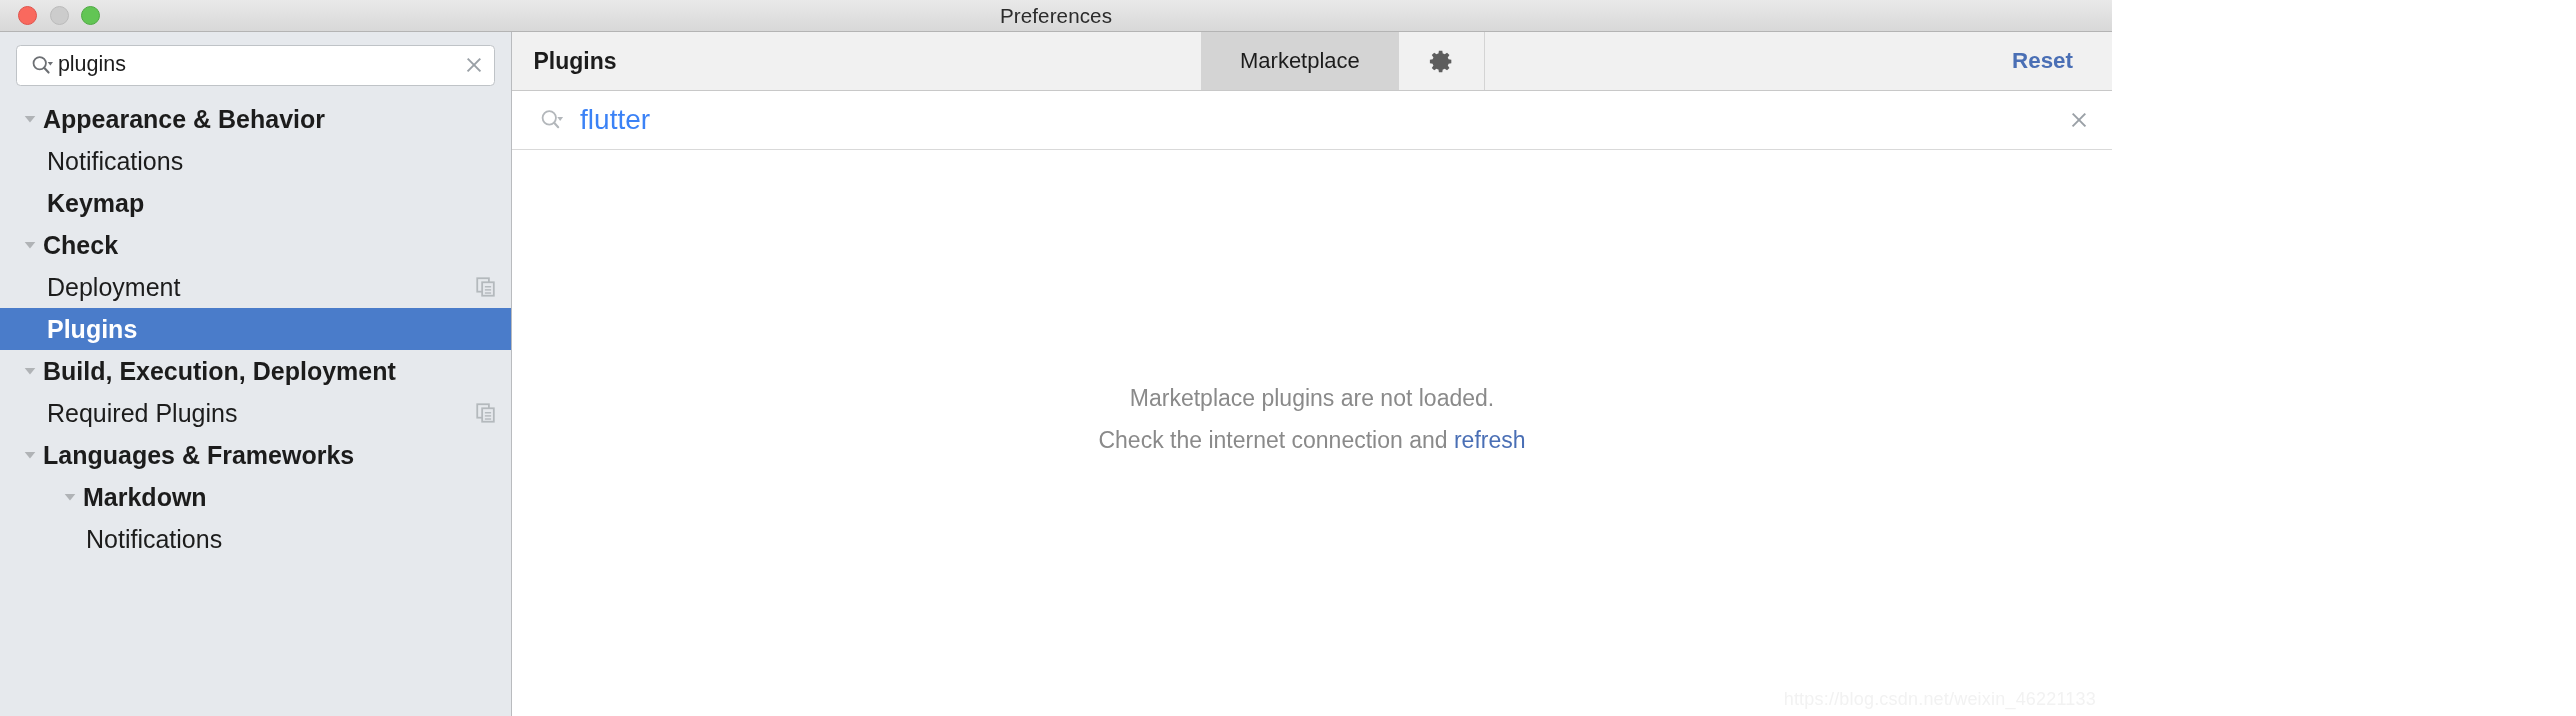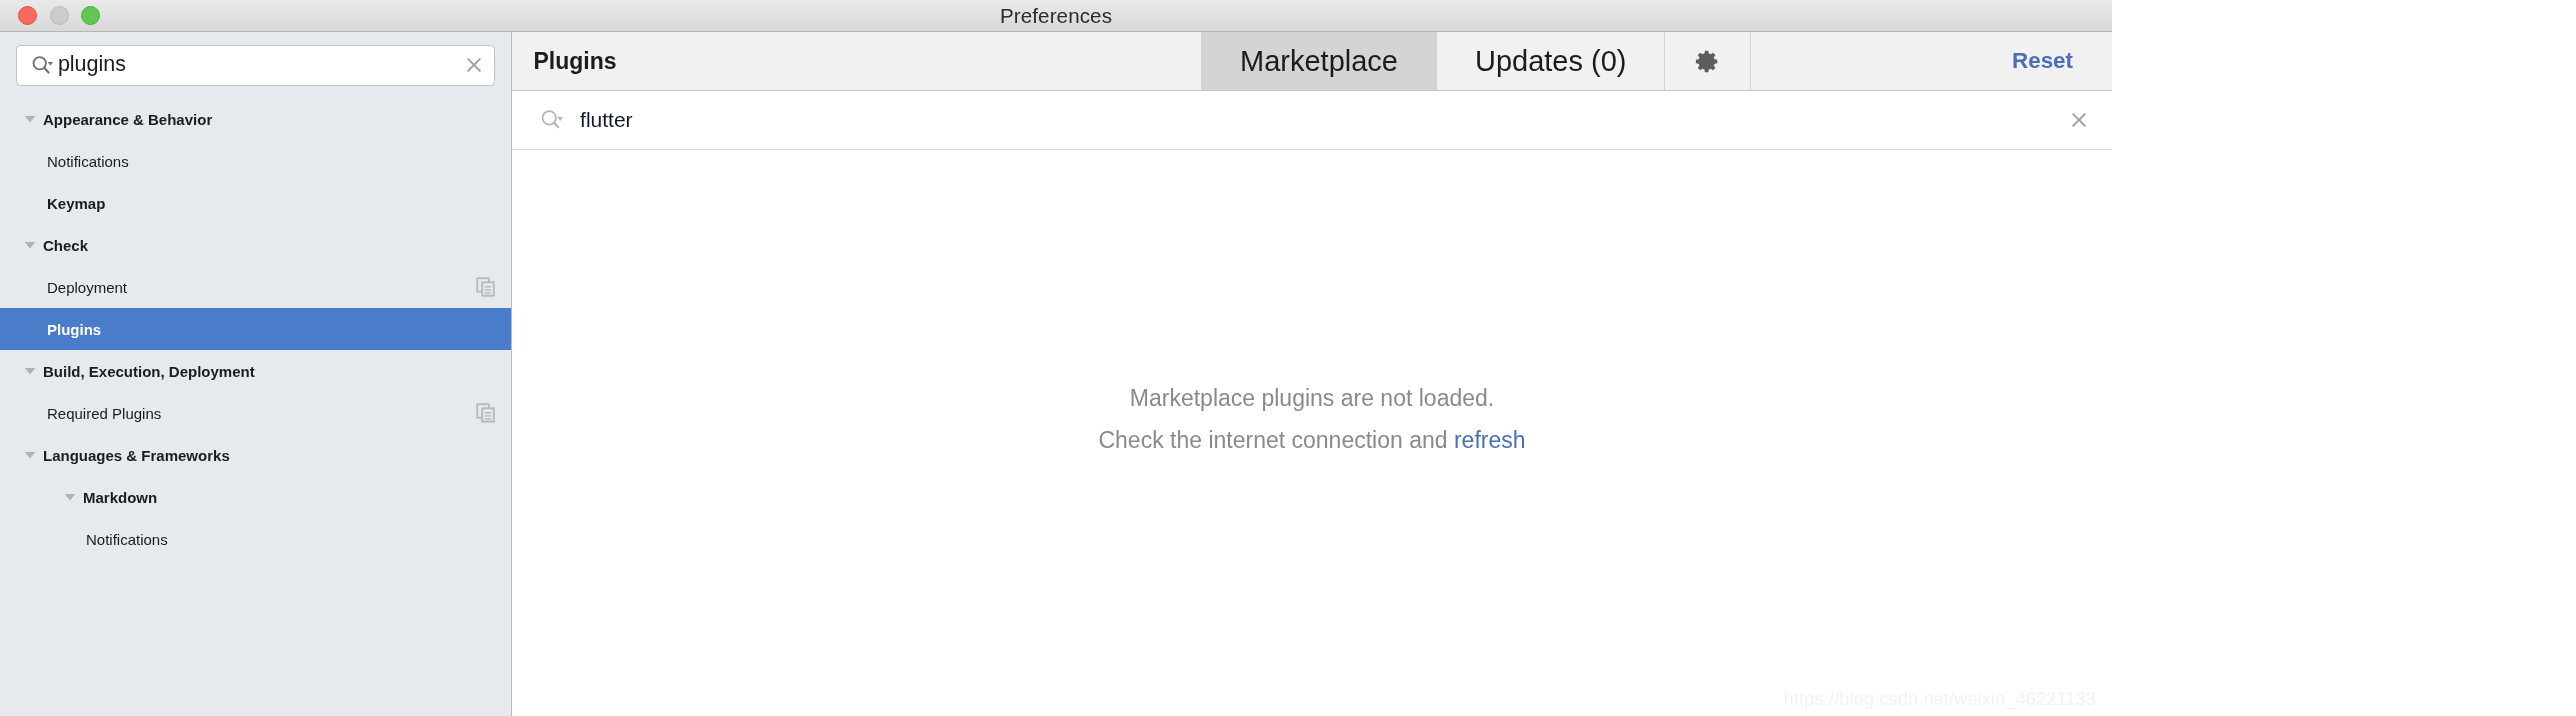--- a/index.html
+++ b/index.html
@@ -67,21 +67,21 @@
   .tree { padding-top: 3.6px; }
   .row {
     height: 42px; display: flex; align-items: center;
     padding-right: 14.3px; position: relative;
   }
   .row.selected { background: #4a7cca; }
   .tri {
     width: 27px; flex: 0 0 27px; display: flex; align-items: center; justify-content: center;
   }
   .tri svg { display: block; }
-  .row-label { font-size: 15px; color: #1c1c1c; white-space: nowrap; }
+  .row-label { font-size: 25px; color: #1c1c1c; white-space: nowrap; }
   .row.top > .row-label { font-weight: bold; }
   .row.selected .row-label { color: #ffffff; font-weight: bold; }
   .row-icon { margin-left: auto; display: flex; align-items: center; }
   .row-icon svg { display: block; }
 
   
   .ind-0 { padding-left: 16px; }
   .ind-1 { padding-left: 47px; }
   .ind-2 { padding-left: 56px; font-weight: bold; }
   .ind-3 { padding-left: 86px; }
@@ -95,42 +95,42 @@
   }
   .panel-title {
     display: flex; align-items: center; padding-left: 21.5px;
     font-size: 23px; font-weight: bold; color: #1c1c1c;
     width: 690px; flex: 0 0 690px;
     border-right: 0.9px solid #d4d4d4;
   }
   .tabs { display: flex; align-items: stretch; }
   .tab {
     display: flex; align-items: center; justify-content: center;
-    padding: 0 38px; font-size: 29px; color: #1c1c1c;
+    padding: 0 38px; font-size: 22px; color: #1c1c1c;
     border-right: 0.9px solid #d4d4d4; white-space: nowrap;
   }
   .tab.active { background: #d4d4d4; }
   .gear-tab {
     display: flex; align-items: center; justify-content: center;
     padding: 0 30px; border-right: 0.9px solid #d4d4d4;
   }
   .gear-tab svg { display: block; }
   .header-spacer { flex: 1; }
   .reset-link {
     display: flex; align-items: center; padding-right: 39px;
     font-size: 22.4px; font-weight: bold; color: #4a6fb5;
   }
 
   .plugin-search {
     height: 59px; flex: 0 0 59px; display: flex; align-items: center;
     background: #ffffff; border-bottom: 0.9px solid #d9d9d9;
     padding: 0 21.5px 0 27px;
   }
   .ps-text {
-    flex: 1; font-size: 21px; color: #0f172a; padding-left: 12.5px; white-space: nowrap;
+    flex: 1; font-size: 28px; color: #3b82f6; padding-left: 12.5px; white-space: nowrap;
   }
 
   .empty-state {
     flex: 1; display: flex; flex-direction: column;
     align-items: center; justify-content: center;
     gap: 14.3px; background: #ffffff; position: relative;
     padding-bottom: 27px;
   }
   .empty-line {
     font-size: 23px; color: #8a8a8a; text-align: center; line-height: 1.2;
@@ -266,21 +266,20 @@
 
       </div>
     </div>
 
     <div class="main">
 
       <div class="panel-header">
         <div class="panel-title">Plugins</div>
         <div class="tabs">
           <div class="tab active">Marketplace</div>
-          <div class="tab">Updates (0)</div>
         </div>
         <div class="gear-tab">
           <svg width="25" height="25" viewBox="0 0 28 28">
             <path fill="#5d5d5d" d="M14 9.2a4.8 4.8 0 1 0 0 9.6 4.8 4.8 0 0 0 0-9.6zm0 7.1a2.3 2.3 0 1 1 0-4.6 2.3 2.3 0 0 1 0 4.6z"></path>
             <path fill="#5d5d5d" d="M25 15.9v-3.8l-3.1-.5a8.3 8.3 0 0 0-.9-2.2l1.9-2.6-2.7-2.7-2.6 1.9a8.3 8.3 0 0 0-2.2-.9L14.9 2h-3.8l-.5 3.1a8.3 8.3 0 0 0-2.2.9L5.8 4.1 3.1 6.8l1.9 2.6a8.3 8.3 0 0 0-.9 2.2L1 12.1v3.8l3.1.5c.2.8.5 1.5.9 2.2l-1.9 2.6 2.7 2.7 2.6-1.9c.7.4 1.4.7 2.2.9l.5 3.1h3.8l.5-3.1c.8-.2 1.5-.5 2.2-.9l2.6 1.9 2.7-2.7-1.9-2.6c.4-.7.7-1.4.9-2.2l3.1-.5z"></path>
           </svg>
         </div>
         <div class="header-spacer"></div>
         <div class="reset-link">Reset</div>
       </div>

